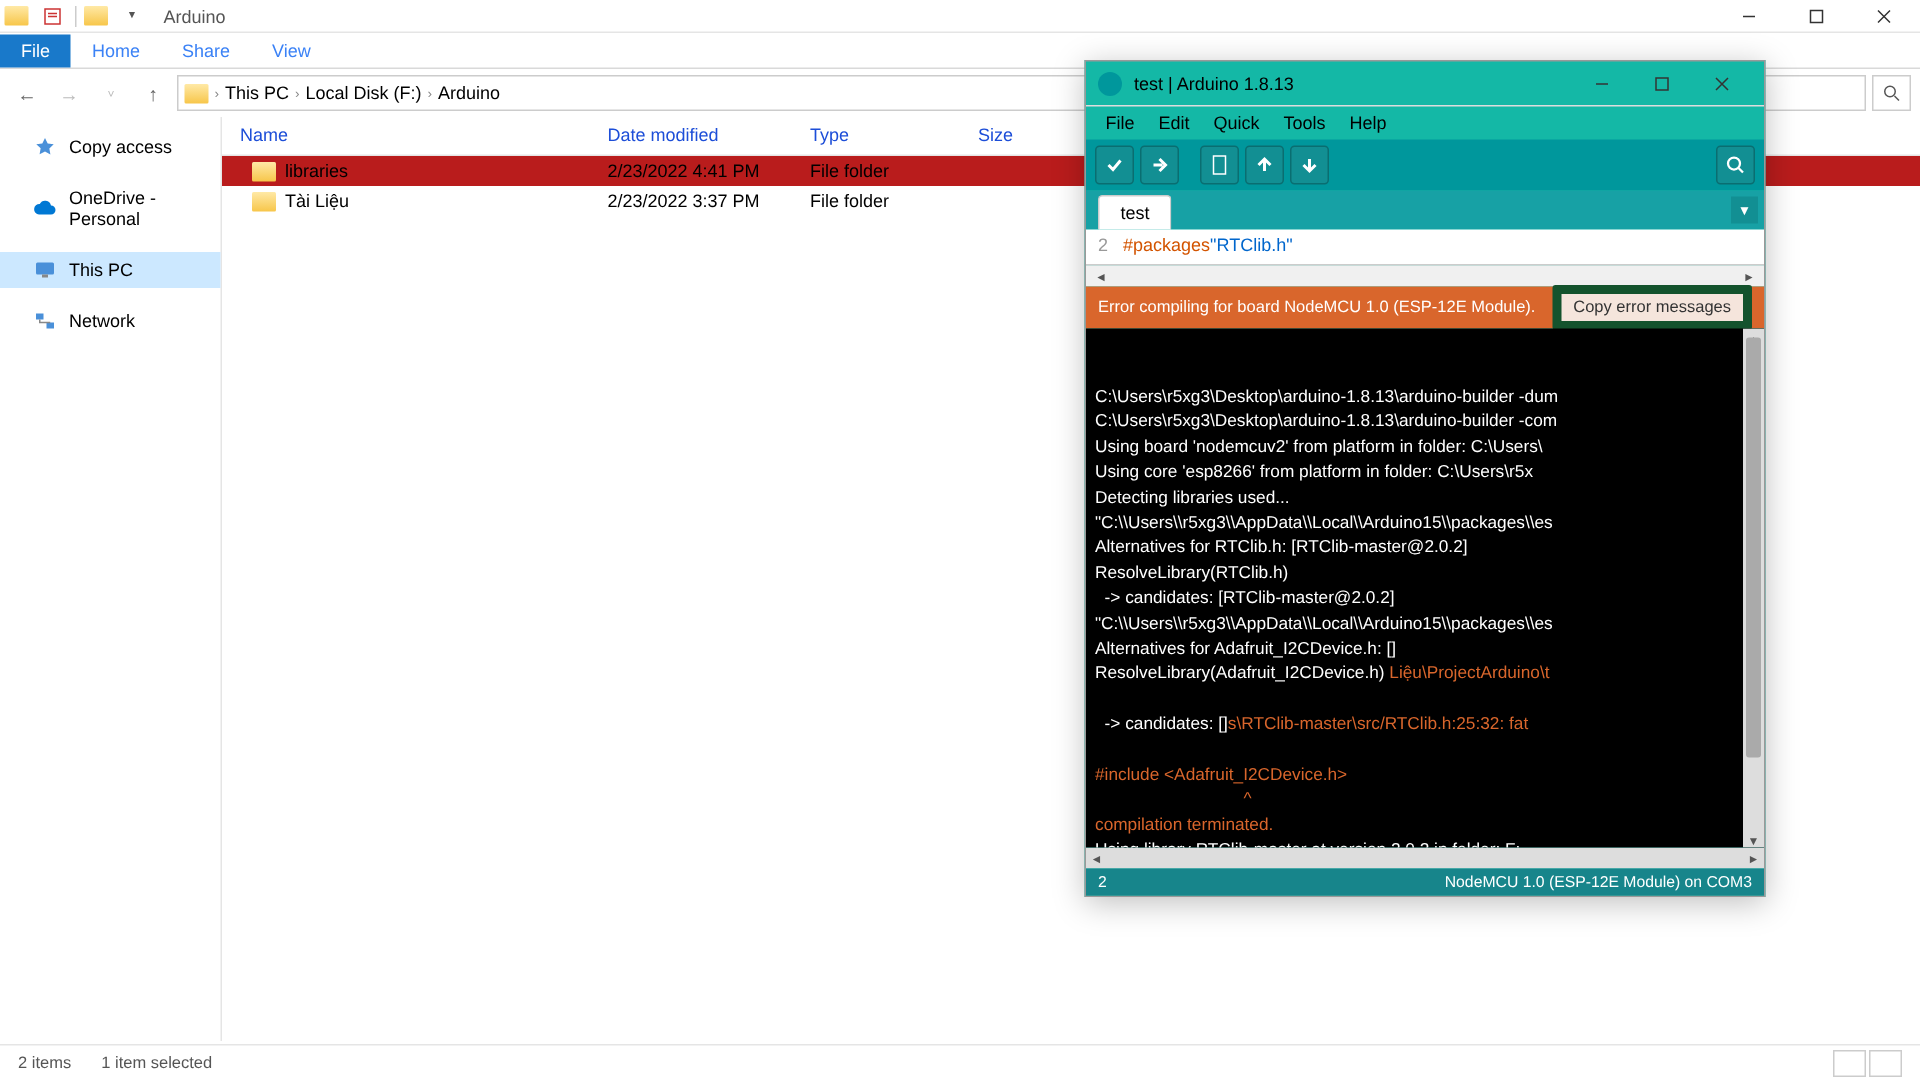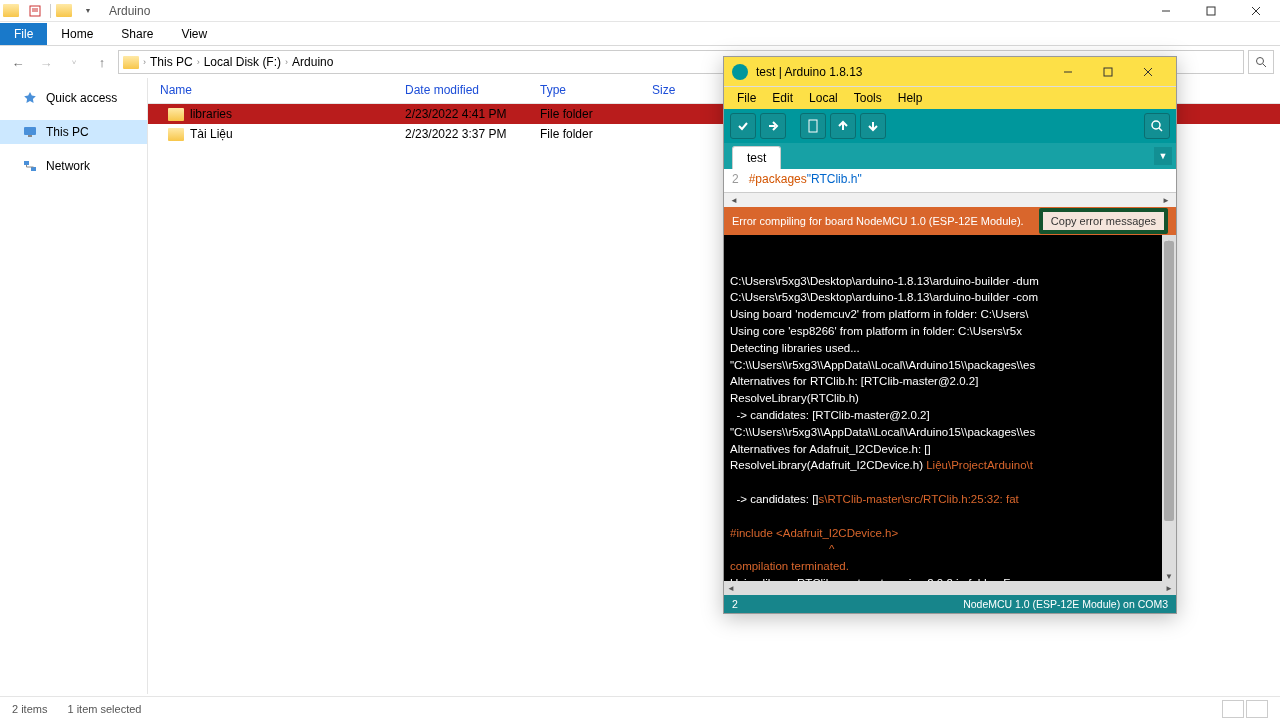--- a/index.html
+++ b/index.html
@@ -8,21 +8,21 @@
 
 .explorer-titlebar { height: 22px; background: #fff; display: flex; align-items: center; padding: 0 2px; border-bottom: 1px solid #e5e5e5; }
 .qat-icon { width: 20px; height: 18px; display: flex; align-items: center; justify-content: center; margin: 0 1px; }
 .qat-sep { width: 1px; height: 14px; background: #ccc; margin: 0 4px; }
 .explorer-title-text { margin-left: 10px; font-size: 12px; color: #555; }
 .explorer-titlebar-buttons { margin-left: auto; display: flex; }
 .titlebar-btn { width: 45px; height: 22px; display: flex; align-items: center; justify-content: center; color: #555; font-size: 10px; }
 
 
 .ribbon { height: 24px; background: #fff; display: flex; align-items: flex-end; border-bottom: 1px solid #d9d9d9; }
-.ribbon-tab { padding: 4px 14px; font-size: 12px; color: #000000; }
+.ribbon-tab { padding: 4px 14px; font-size: 12px; color: #3b82f6; }
 .ribbon-tab.file { background: #1979ca; color: #fff; }
 
 
 .navbar { height: 32px; display: flex; align-items: center; padding: 4px 6px; gap: 4px; }
 .nav-arrow { width: 24px; height: 24px; display: flex; align-items: center; justify-content: center; color: #666; font-size: 13px; }
 .nav-arrow.disabled { color: #bbb; }
 .addressbar { flex: 1; height: 24px; border: 1px solid #ccc; display: flex; align-items: center; padding: 0 4px; font-size: 12px; }
 .addressbar .crumb { padding: 0 4px; }
 .addressbar .sep { color: #888; font-size: 9px; }
 .folder-icon-small { width: 16px; height: 13px; background: linear-gradient(#ffe9a6, #f7c64a); border-radius: 1px; margin-right: 4px; }
@@ -47,21 +47,21 @@
 .file-row > div { padding: 0 12px; }
 .row-name { width: 245px; display: flex; align-items: center; gap: 6px; padding-left: 20px !important; }
 .folder-icon { width: 16px; height: 13px; background: linear-gradient(#ffe9a6, #f7c64a); border-radius: 1px; }
 
 
 .statusbar { position: absolute; bottom: 0; left: 0; right: 0; height: 24px; border-top: 1px solid #e5e5e5; display: flex; align-items: center; padding: 0 12px; font-size: 11px; color: #555; gap: 20px; }
 .view-btns { margin-left: auto; display: flex; gap: 2px; }
 .view-btn { width: 22px; height: 18px; border: 1px solid #ccc; }
 
 
-.arduino-window { position: absolute; left: 723px; top: 56px; width: 454px; height: 558px; background: #fde047; border: 1px solid #999; box-shadow: 0 4px 20px rgba(0,0,0,.25); display: flex; flex-direction: column; }
+.arduino-window { position: absolute; left: 723px; top: 40px; width: 454px; height: 558px; background: #14b8a6; border: 1px solid #999; box-shadow: 0 4px 20px rgba(0,0,0,.25); display: flex; flex-direction: column; }
 .ard-titlebar { height: 30px; display: flex; align-items: center; padding: 0 8px; border-bottom: 1px solid #ddd; }
 .ard-logo { width: 16px; height: 16px; border-radius: 50%; background: #00979c; margin-right: 8px; }
 .ard-title { font-size: 12px; flex: 1; }
 .ard-tbbtn { width: 40px; height: 28px; display: flex; align-items: center; justify-content: center; font-size: 11px; }
 .ard-menubar { height: 22px; display: flex; align-items: center; padding: 0 6px; gap: 2px; font-size: 12px; }
 .ard-menu-item { padding: 2px 7px; }
 .ard-toolbar { height: 34px; background: #00979c; display: flex; align-items: center; padding: 0 6px; gap: 4px; }
 .ard-tool { width: 26px; height: 26px; border-radius: 3px; background: #128f93; border: 1px solid #0a6e71; display: flex; align-items: center; justify-content: center; color: #fff; font-size: 12px; }
 .ard-tool.spacer { flex: 1; background: none; border: none; }
 .ard-tabbar { height: 26px; background: #17a1a5; display: flex; align-items: flex-end; padding-left: 8px; position: relative; }
@@ -69,21 +69,21 @@
 .ard-tabmenu { position: absolute; right: 4px; top: 4px; width: 18px; height: 18px; background: #128f93; display: flex; align-items: center; justify-content: center; color: #fff; font-size: 9px; }
 .ard-editor { height: 24px; background: #fff; font-family: 'Consolas', monospace; font-size: 12px; display: flex; padding: 3px 8px; border-bottom: 1px solid #ccc; position: relative; }
 .ard-lineno { color: #999; margin-right: 10px; }
 .ard-code-kw { color: #d35400; }
 .ard-code-str { color: #0066cc; }
 .ard-scroll-h { height: 14px; background: #f0f0f0; display: flex; align-items: center; padding: 0 3px; }
 .ard-sc-btn { width: 14px; height: 12px; display: flex; align-items: center; justify-content: center; font-size: 8px; color: #555; }
 .ard-sc-track { flex: 1; }
 
 .ard-errorbar { height: 28px; background: #d9662c; display: flex; align-items: center; padding: 0 8px; color: #fff; font-size: 11px; gap: 8px; }
-.ard-copyerr { background: #f5e5dc; color: #333; border: 4px solid #14532d; padding: 3px 8px; font-size: 11px; border-radius: 2px; margin-left: auto; }
+.ard-copyerr { background: #f5e5dc; color: #333; border: 6px solid #14532d; padding: 3px 8px; font-size: 11px; border-radius: 2px; margin-left: auto; }
 
 .ard-console { flex: 1; background: #000; color: #fff; font-family: 'Consolas', monospace; font-size: 11.5px; padding: 4px 6px; overflow: hidden; white-space: pre; line-height: 16.8px; position: relative; }
 .ard-console .err { color: #d9662c; }
 .ard-vscroll { position: absolute; right: 0; top: 0; bottom: 0; width: 14px; background: #ddd; }
 .ard-vscroll-thumb { position: absolute; left: 2px; right: 2px; top: 6px; height: 280px; background: #aaa; border-radius: 2px; }
 
 .ard-hscroll2 { height: 14px; background: #ddd; display: flex; align-items: center; }
 .ard-hscroll2 .ard-sc-btn { width: 14px; }
 
 .ard-status { height: 18px; background: #17858b; color: #fff; font-size: 10.5px; display: flex; align-items: center; padding: 0 8px; }
@@ -159,21 +159,29 @@
 </div>
 
 <div class="explorer-body">
   <div class="navpane">
     <div class="nav-item">
       <span class="nav-icon">
         <svg width="14" height="14" viewBox="0 0 14 14">
             <path d="M7 1l1.8 3.6 4 .6-2.9 2.8.7 4L7 10l-3.6 1.9.7-4L1.2 5.2l4-.6z" fill="#4a90d9"></path>
           </svg>
       </span>
-      <span>Quick access</span>
+      <span>Copy access</span>
+    </div>
+    <div class="nav-item" style="margin-top:10px;">
+      <span class="nav-icon">
+        <svg width="16" height="12" viewBox="0 0 16 12">
+            <path d="M4 10h8a3 3 0 000-6 4 4 0 00-7.5-1A3 3 0 004 10z" fill="#0078d4"></path>
+          </svg>
+      </span>
+      <span>OneDrive - Personal</span>
     </div>
     <div class="nav-item selected" style="margin-top:10px;">
       <span class="nav-icon">
         <svg width="14" height="12" viewBox="0 0 14 12">
             <rect x="1" y="1" width="12" height="8" fill="#4a90d9" rx="1"></rect>
             <rect x="5" y="9" width="4" height="2" fill="#888"></rect>
           </svg>
       </span>
       <span>This PC</span>
     </div>
@@ -245,21 +253,21 @@
     <div class="ard-tbbtn">
         <svg width="10" height="10">
           <path d="M1 1l8 8M9 1l-8 8" stroke="#333"></path>
         </svg>
       </div>
   </div>
 
   <div class="ard-menubar">
     <span class="ard-menu-item">File</span>
     <span class="ard-menu-item">Edit</span>
-    <span class="ard-menu-item">Local</span>
+    <span class="ard-menu-item">Quick</span>
     <span class="ard-menu-item">Tools</span>
     <span class="ard-menu-item">Help</span>
   </div>
 
   <div class="ard-toolbar">
     <div class="ard-tool">
         <svg width="14" height="14" viewBox="0 0 14 14">
           <path d="M3 7l3 3 5-6" stroke="#fff" stroke-width="2" fill="none"></path>
         </svg>
       </div>

